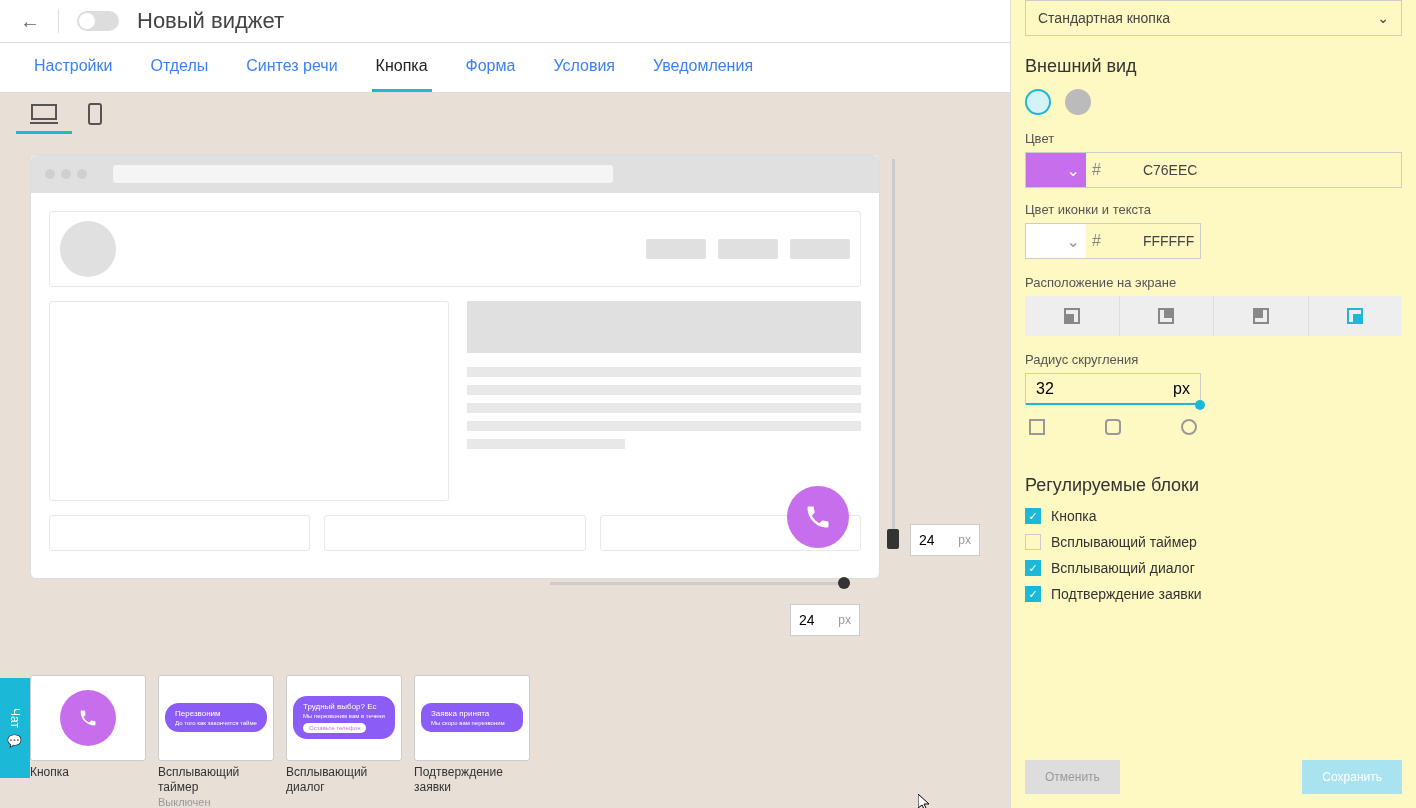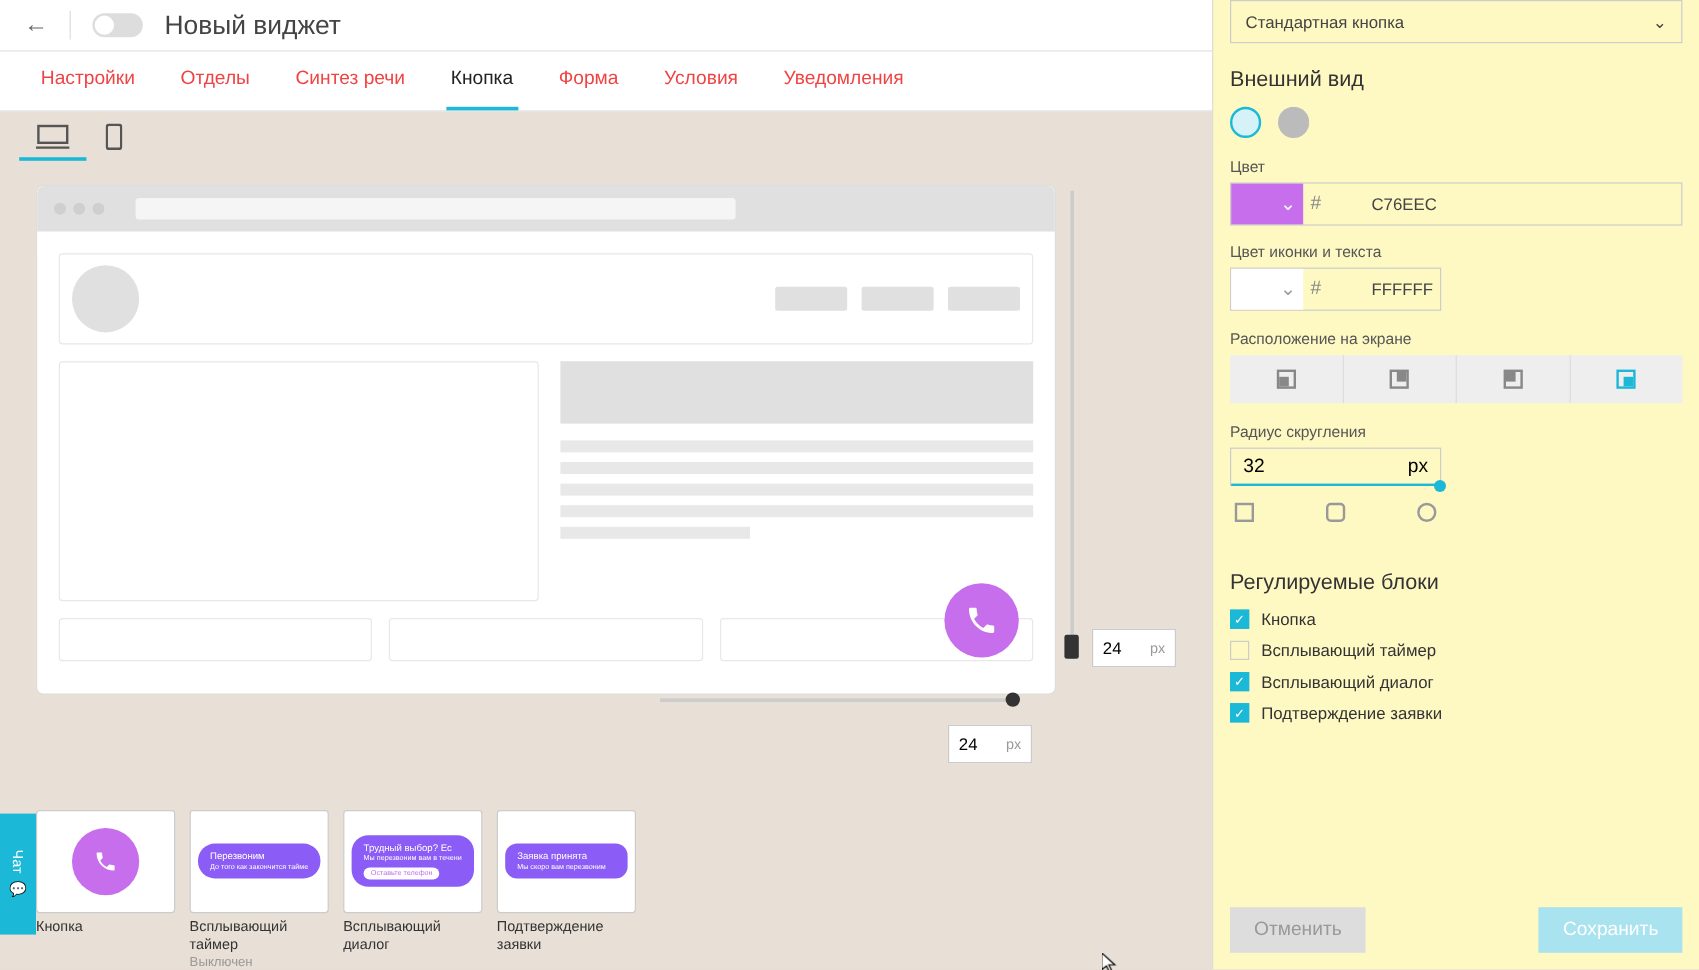--- a/index.html
+++ b/index.html
@@ -4,21 +4,21 @@
 <style>
 * { box-sizing: border-box; margin: 0; padding: 0; font-family: -apple-system, Arial, sans-serif; }
 body { background: #e8dfd6; width: 1416px; height: 808px; overflow: hidden; display: flex; }
 .main { flex: 1; display: flex; flex-direction: column; background: #e8dfd6; }
 .header { background: #fff; display: flex; align-items: center; padding: 8px 20px; gap: 18px; border-bottom: 1px solid #ddd; }
 .back-btn { font-size: 20px; color: #666; cursor: pointer; }
 .toggle { width: 42px; height: 20px; background: #ddd; border-radius: 10px; position: relative; cursor: pointer; }
 .toggle::after { content: ''; width: 16px; height: 16px; background: #fff; border-radius: 50%; position: absolute; top: 2px; left: 2px; }
 .title { font-size: 22px; color: #444; }
 .tabs { background: #fff; display: flex; gap: 30px; padding: 0 30px; border-bottom: 1px solid #ddd; }
-.tab { padding: 14px 4px; color: #ef4444; cursor: pointer; font-size: 16px; border-bottom: 3px solid transparent; }
+.tab { padding: 14px 4px; color: #3b82f6; cursor: pointer; font-size: 16px; border-bottom: 3px solid transparent; }
 .tab.active { color: #222; border-bottom-color: #1cb8d8; font-weight: 500; }
 .device-tabs { display: flex; gap: 30px; padding: 10px 30px 0; }
 .dev-wrap { display: flex; flex-direction: column; }
 .dev-underline { height: 3px; background: #1cb8d8; width: 56px; margin-left: 16px; margin-top: 6px; }
 .preview-area { flex: 1; padding: 20px 30px; position: relative; overflow: hidden; }
 .browser-mock { background: #fff; border-radius: 6px; width: 850px; height: 425px; position: relative; border: 1px solid #ddd; }
 .browser-bar { height: 38px; background: #e0e0e0; border-radius: 6px 6px 0 0; display: flex; align-items: center; padding: 0 14px; gap: 6px; }
 .wdot { width: 10px; height: 10px; background: #cfcfcf; border-radius: 50%; }
 .addr { flex: 1; height: 18px; background: #f5f5f5; border-radius: 3px; margin-left: 20px; max-width: 500px; }
 .browser-body { padding: 18px; }
@@ -85,21 +85,21 @@
 .shape-opts { display: flex; gap: 60px; margin-top: 14px; margin-bottom: 20px; padding-left: 4px; }
 .shape-opt { width: 16px; height: 16px; border: 2px solid #999; cursor: pointer; }
 .shape-opt.r1 { border-radius: 0; }
 .shape-opt.r2 { border-radius: 4px; }
 .shape-opt.r3 { border-radius: 50%; }
 .check-row { display: flex; align-items: center; gap: 10px; margin-bottom: 10px; }
 .checkbox { width: 16px; height: 16px; border: 1px solid #ccc; display: flex; align-items: center; justify-content: center; font-size: 11px; color: #fff; cursor: pointer; }
 .checkbox.checked { background: #1cb8d8; border-color: #1cb8d8; }
 .check-label { font-size: 14px; color: #333; }
 .footer-btns { display: flex; justify-content: space-between; margin-top: auto; padding-top: 30px; }
-.btn { padding: 10px 20px; border: none; font-size: 16px; cursor: pointer; }
+.btn { padding: 10px 20px; border: none; font-size: 12px; cursor: pointer; }
 .btn-cancel { background: #ddd; color: #999; }
 .btn-save { background: #a8e3ef; color: #fff; }
 .chat-tab { position: fixed; left: 0; bottom: 30px; width: 30px; height: 100px; background: #1cb8d8; color: #fff; writing-mode: vertical-rl; display: flex; align-items: center; justify-content: center; font-size: 12px; gap: 6px; cursor: pointer; }
 .cursor { position: fixed; left: 918px; top: 794px; z-index: 1000; pointer-events: none; }
 svg.phone { width: 28px; height: 28px; }
 svg.phone-sm { width: 20px; height: 20px; }
 </style>
 </head>
 <body>
 

